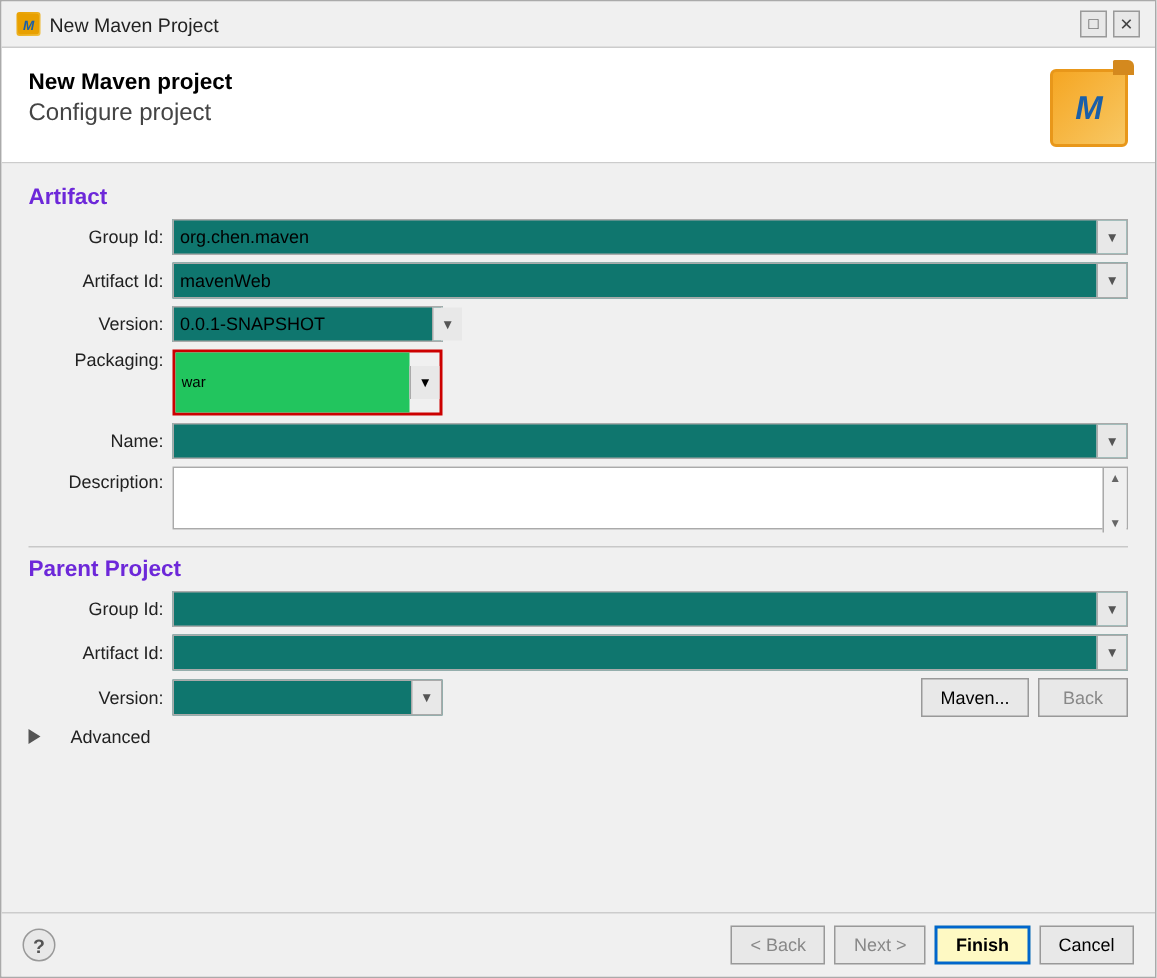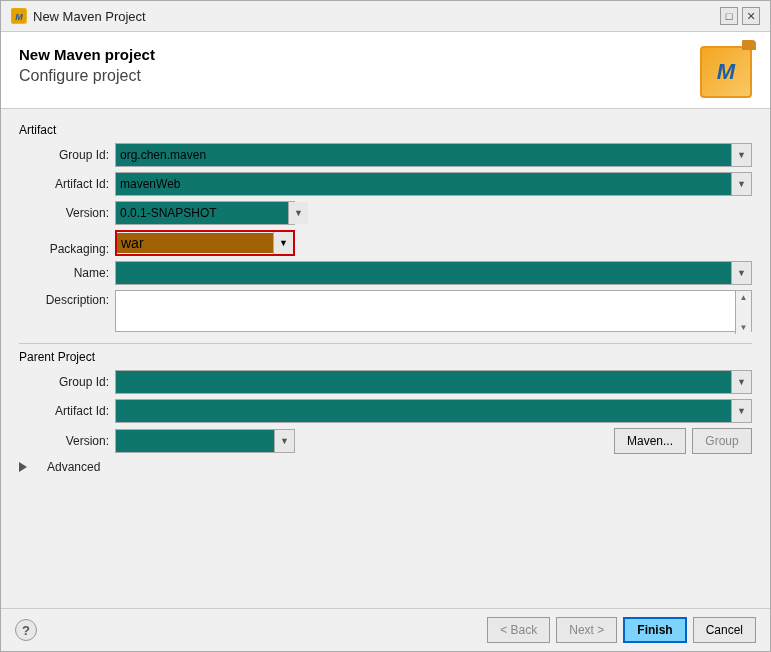--- a/index.html
+++ b/index.html
@@ -117,23 +117,23 @@
       background: #d4891e;
       border-radius: 1px 4px 0 0;
     }
     .form-section {
       padding: 10px 18px;
       flex: 1;
       overflow-y: auto;
       background: #f0f0f0;
     }
     .section-label {
-      font-size: 12px;
-      font-weight: normal;
-      color: #000000;
+      font-size: 15px;
+      font-weight: bold;
+      color: #6d28d9;
       margin-bottom: 6px;
       margin-top: 4px;
     }
     .form-row {
       display: flex;
       align-items: center;
       margin-bottom: 5px;
       gap: 6px;
     }
     .form-label {
@@ -195,21 +195,21 @@
       background: #f0f0f0;
       border-left: 1px solid #aaa;
       display: flex;
       flex-direction: column;
       align-items: center;
       justify-content: space-between;
       padding: 2px 0;
     }
     .packaging-row {
       display: flex;
-      align-items: flex-end;
+      align-items: flex-start;
       margin-bottom: 5px;
       gap: 6px;
     }
     .packaging-select {
       width: 180px;
       height: 24px;
       border: 1px solid #aaa;
       background: white;
       padding: 2px 22px 2px 4px;
       font-size: 12px;
@@ -235,21 +235,21 @@
       display: flex;
       align-items: center;
       justify-content: center;
       min-width: 60px;
     }
     .btn-disabled {
       color: #888;
       cursor: default;
     }
     .btn-primary {
-      background: #7dd3fc;
+      background: #fef9c3;
       border: 2px solid #0066cc;
       font-weight: bold;
     }
     .advanced-row {
       display: flex;
       align-items: center;
       gap: 20px;
       margin-top: 6px;
       cursor: pointer;
     }
@@ -349,21 +349,21 @@
         <span class="form-label">Version:</span>
         <div style="position:relative; width:194px; flex-shrink:0;">
           <input class="form-input version-small" type="text" style="width: 180px;" value="0.0.1-SNAPSHOT">
           <div class="dropdown-arrow">▼</div>
         </div>
       </div>
 
       <div class="form-row packaging-row">
         <span class="form-label">Packaging:</span>
         <div style="border: 2px solid #cc0000; display:inline-flex; align-items:center; width:180px;">
-          <select class="packaging-select" style="border:none; flex:1; height:20px; appearance:none; padding:2px 4px; font-size:14px; background:#a16207; outline:none;">
+          <select class="packaging-select" style="border:none; flex:1; height:40px; appearance:none; padding:2px 4px; font-size:10px; background:#22c55e; outline:none;">
             <option value="war">war</option>
             <option value="jar">jar</option>
             <option value="pom">pom</option>
           </select>
           <div style="width:20px; height:22px; background:#e8e8e8; border-left:1px solid #aaa; display:flex; align-items:center; justify-content:center; font-size:9px; flex-shrink:0; cursor:pointer;">▼</div>
         </div>
       </div>
 
       <div class="form-row">
         <span class="form-label">Name:</span>
@@ -404,21 +404,21 @@
       </div>
 
       <div class="form-row">
         <span class="form-label">Version:</span>
         <div style="position:relative; width:180px; flex-shrink:0;">
           <input class="form-input" type="text" style="width: 180px;">
           <div class="dropdown-arrow">▼</div>
         </div>
         <div style="flex:1;"></div>
         <button class="btn">Maven...</button>
-        <button class="btn btn-disabled">Group</button>
+        <button class="btn btn-disabled">Back</button>
       </div>
 
       <div class="advanced-row">
         <div class="triangle-right"></div>
         <span style="font-size:12px; color:#222;">Advanced</span>
       </div>
     </div>
   </div>
 
   <div class="footer">

